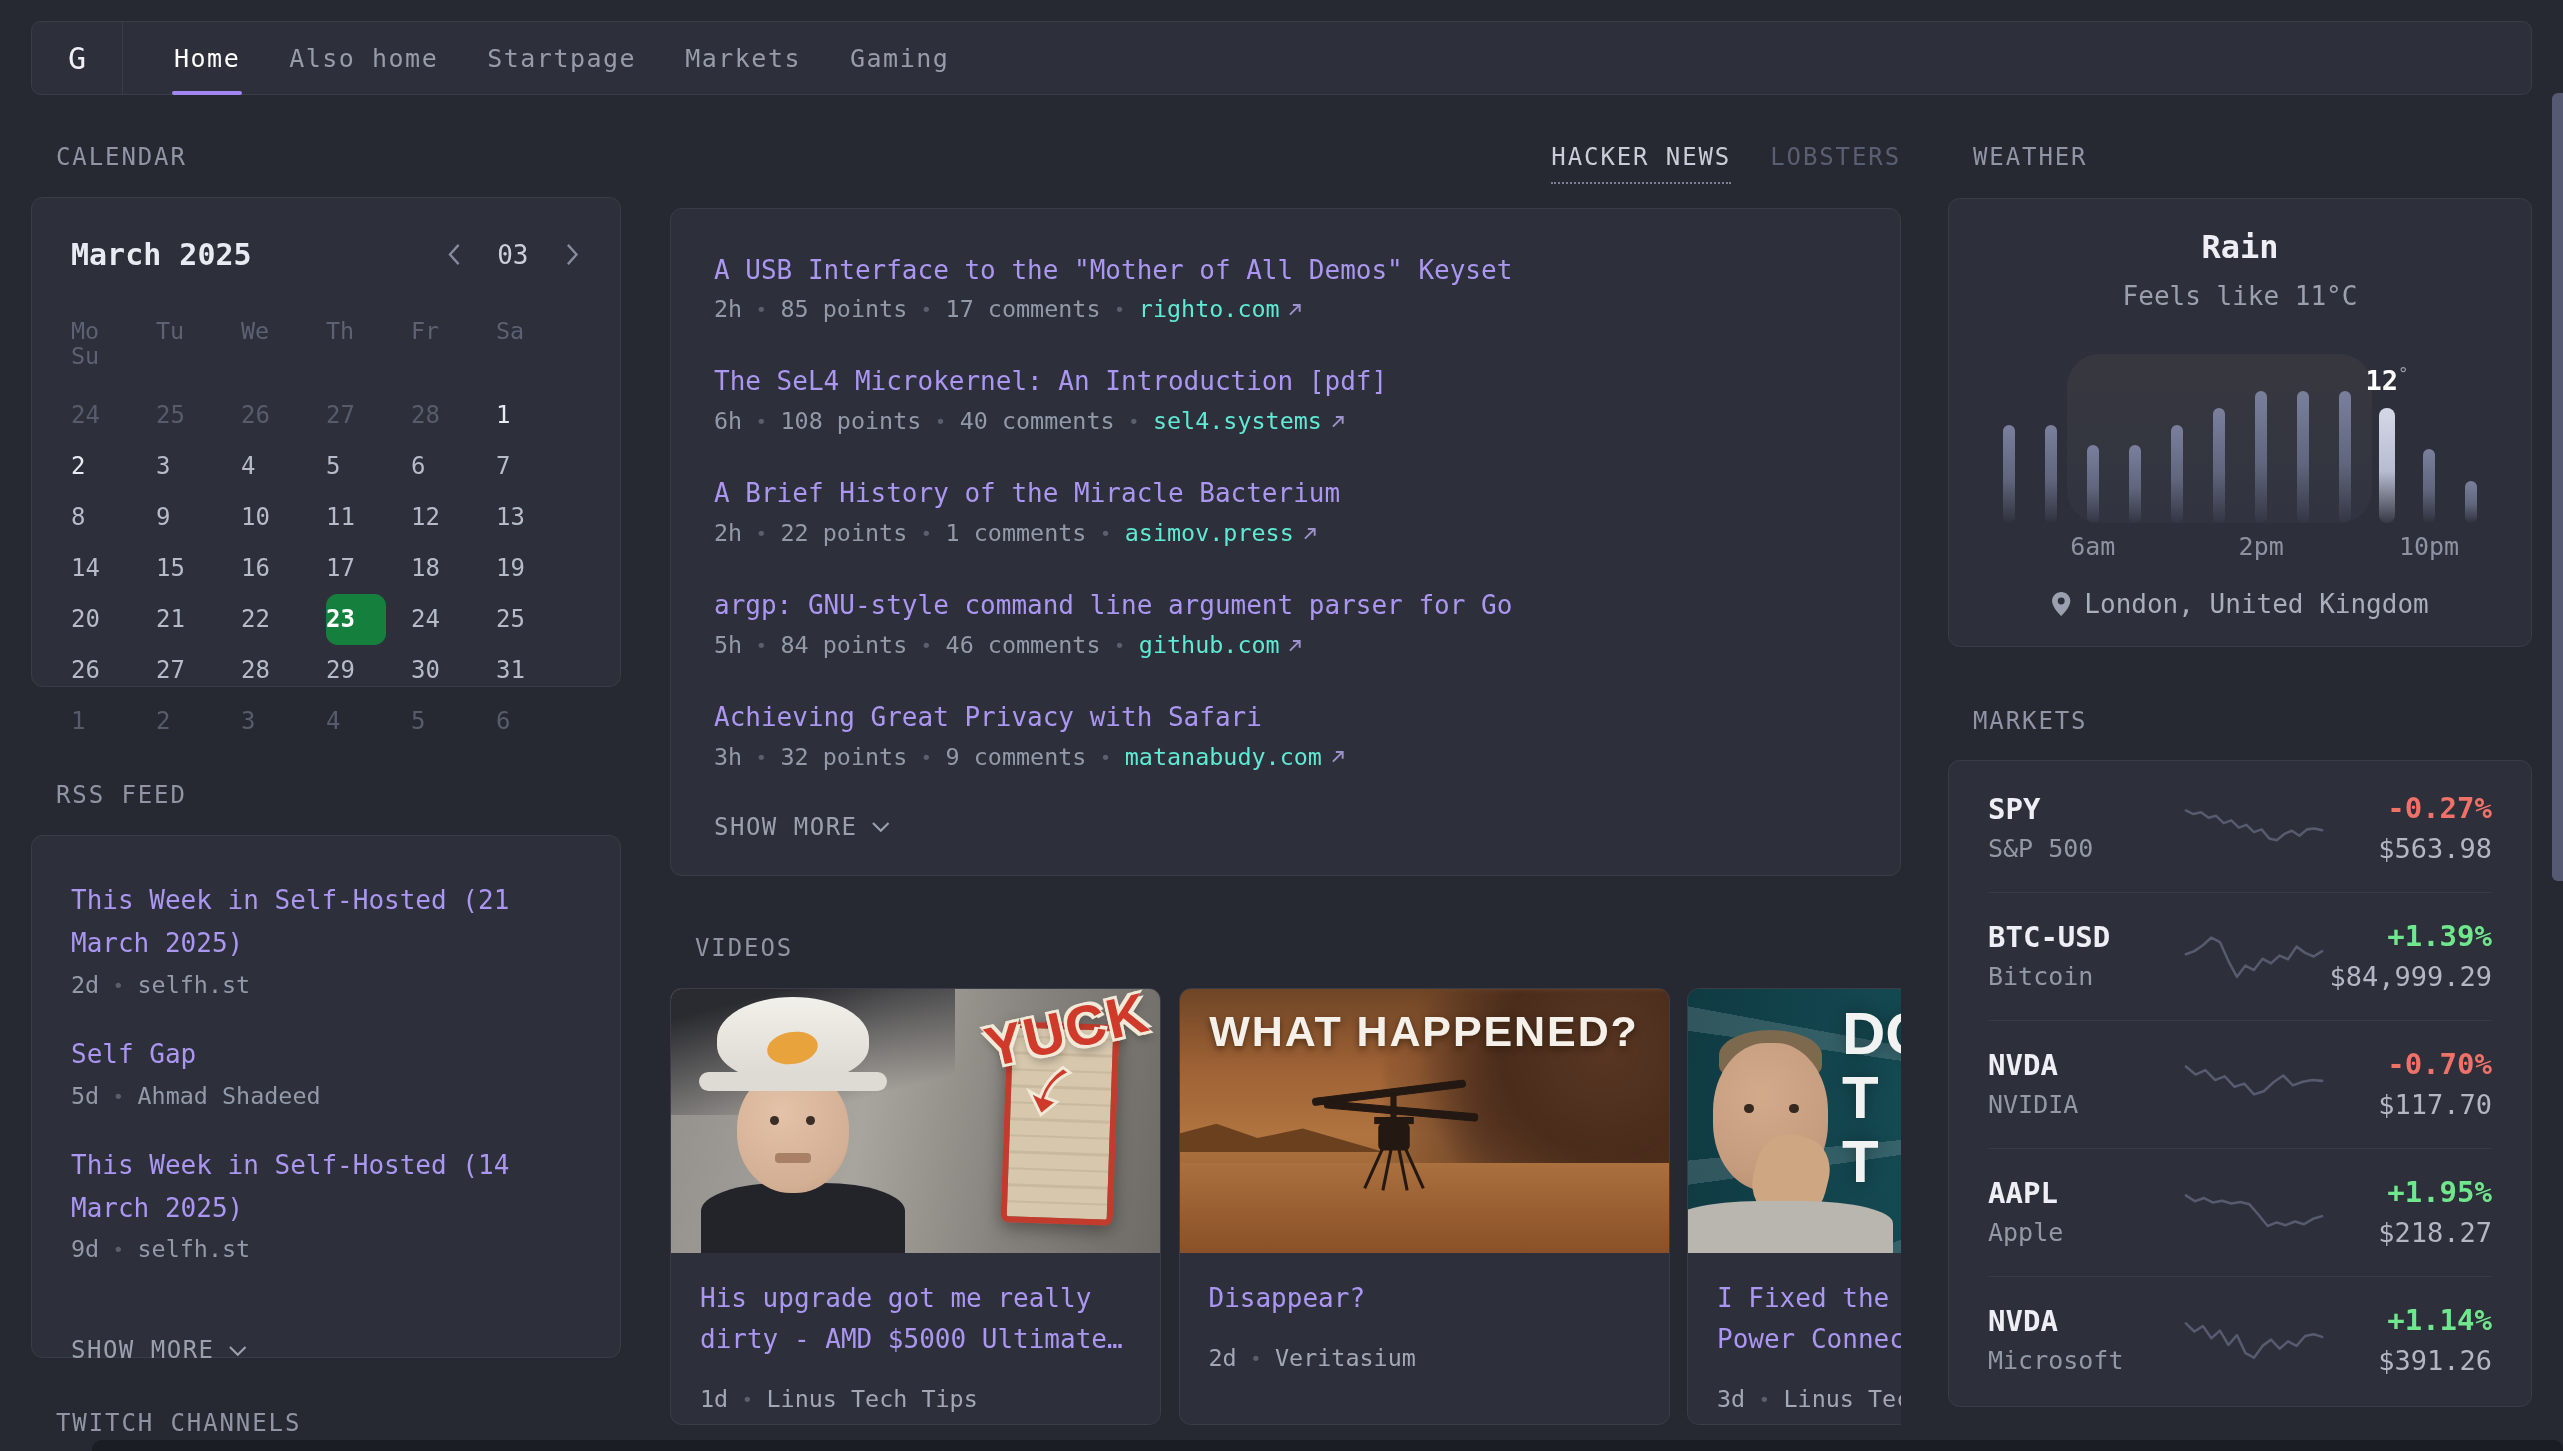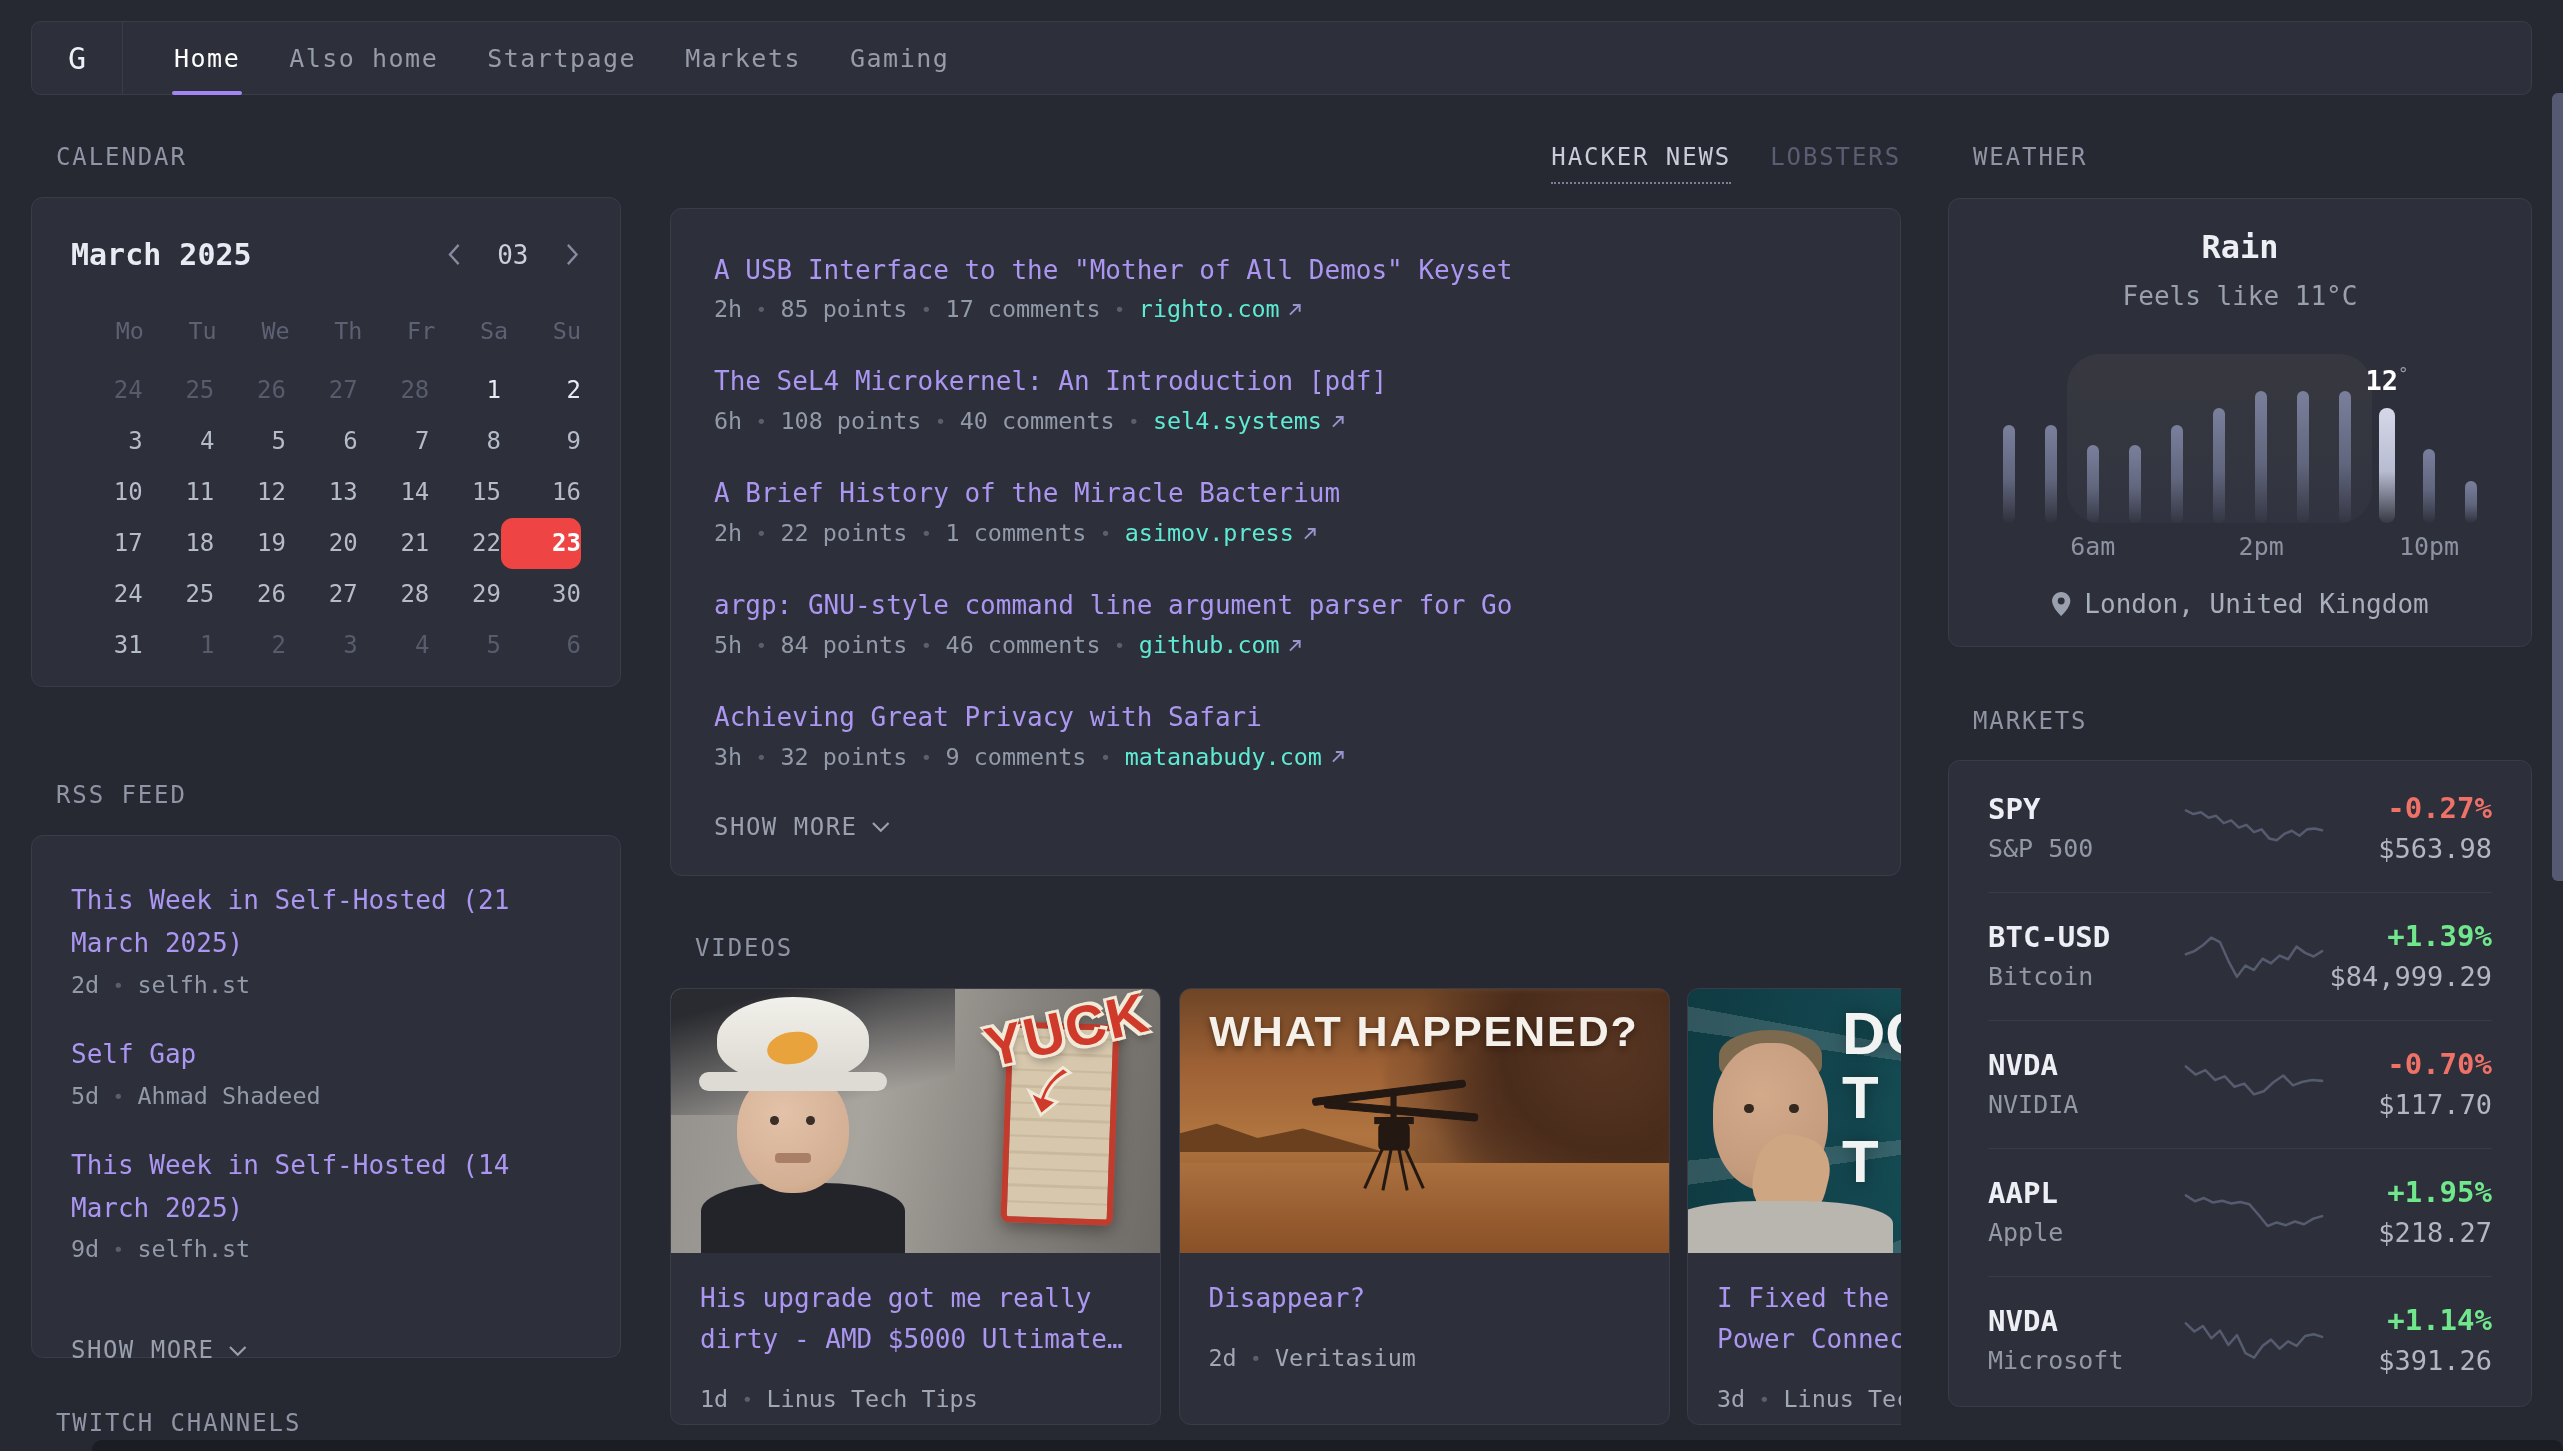--- a/index.html
+++ b/index.html
@@ -43,29 +43,29 @@
     box-sizing:border-box;margin-top:27px;
   }
   
   .cal-card{height:490px;padding:37px 39px;}
   .cal-top{display:flex;align-items:center;justify-content:space-between;height:39px;}
   .cal-month{font-size:30px;font-weight:700;color:#e9ebf2;}
   .cal-controls{display:flex;align-items:center;gap:33px;}
   .chev{display:flex;align-items:center;color:#868ba0;cursor:pointer;}
   .chev svg{display:block;}
   .cal-mn{font-size:26px;color:#ccd0db;}
-  .cal-weekdays,.cal-grid{display:grid;grid-template-columns:repeat(7,1fr);text-align:right;}
+  .cal-weekdays,.cal-grid{display:grid;grid-template-columns:repeat(6,1fr);text-align:left;}
   .cal-weekdays{margin-top:45px;font-size:23.4px;color:#5c6173;line-height:25px;}
   .cal-grid{margin-top:21.4px;row-gap:0;}
   .cal-cell{font-size:24px;color:#b6bbc9;line-height:51px;height:51px;}
   .cal-cell.muted{color:#575c6d;}
   .cal-cell.bright{color:#e9ebf2;}
   .cal-cell.today span{
     display:inline-block;width:60px;height:51px;line-height:51px;
-    background:#ef4444;border-radius:11.7px;color:#ffffff;font-weight:700;padding-left:20px;
+    background:#15803d;border-radius:11.7px;color:#ffffff;font-weight:700;
   }
   
   .feed-card{padding:43px 39px;height:523px;}
   .feed-item{margin-bottom:33px;}
   .feed-title{display:block;font-size:26px;line-height:43px;color:#ab96f2;text-decoration:none;cursor:pointer;}
   .meta{font-size:23.4px;line-height:29px;color:#9299a9;margin-top:5.8px;display:flex;align-items:center;gap:13.6px;}
   .dot{color:#5a5f6e;font-size:18.5px;}
   .dot::before{content:"•";}
   .show-more{
     display:inline-flex;align-items:center;gap:13.6px;margin-top:39px;

